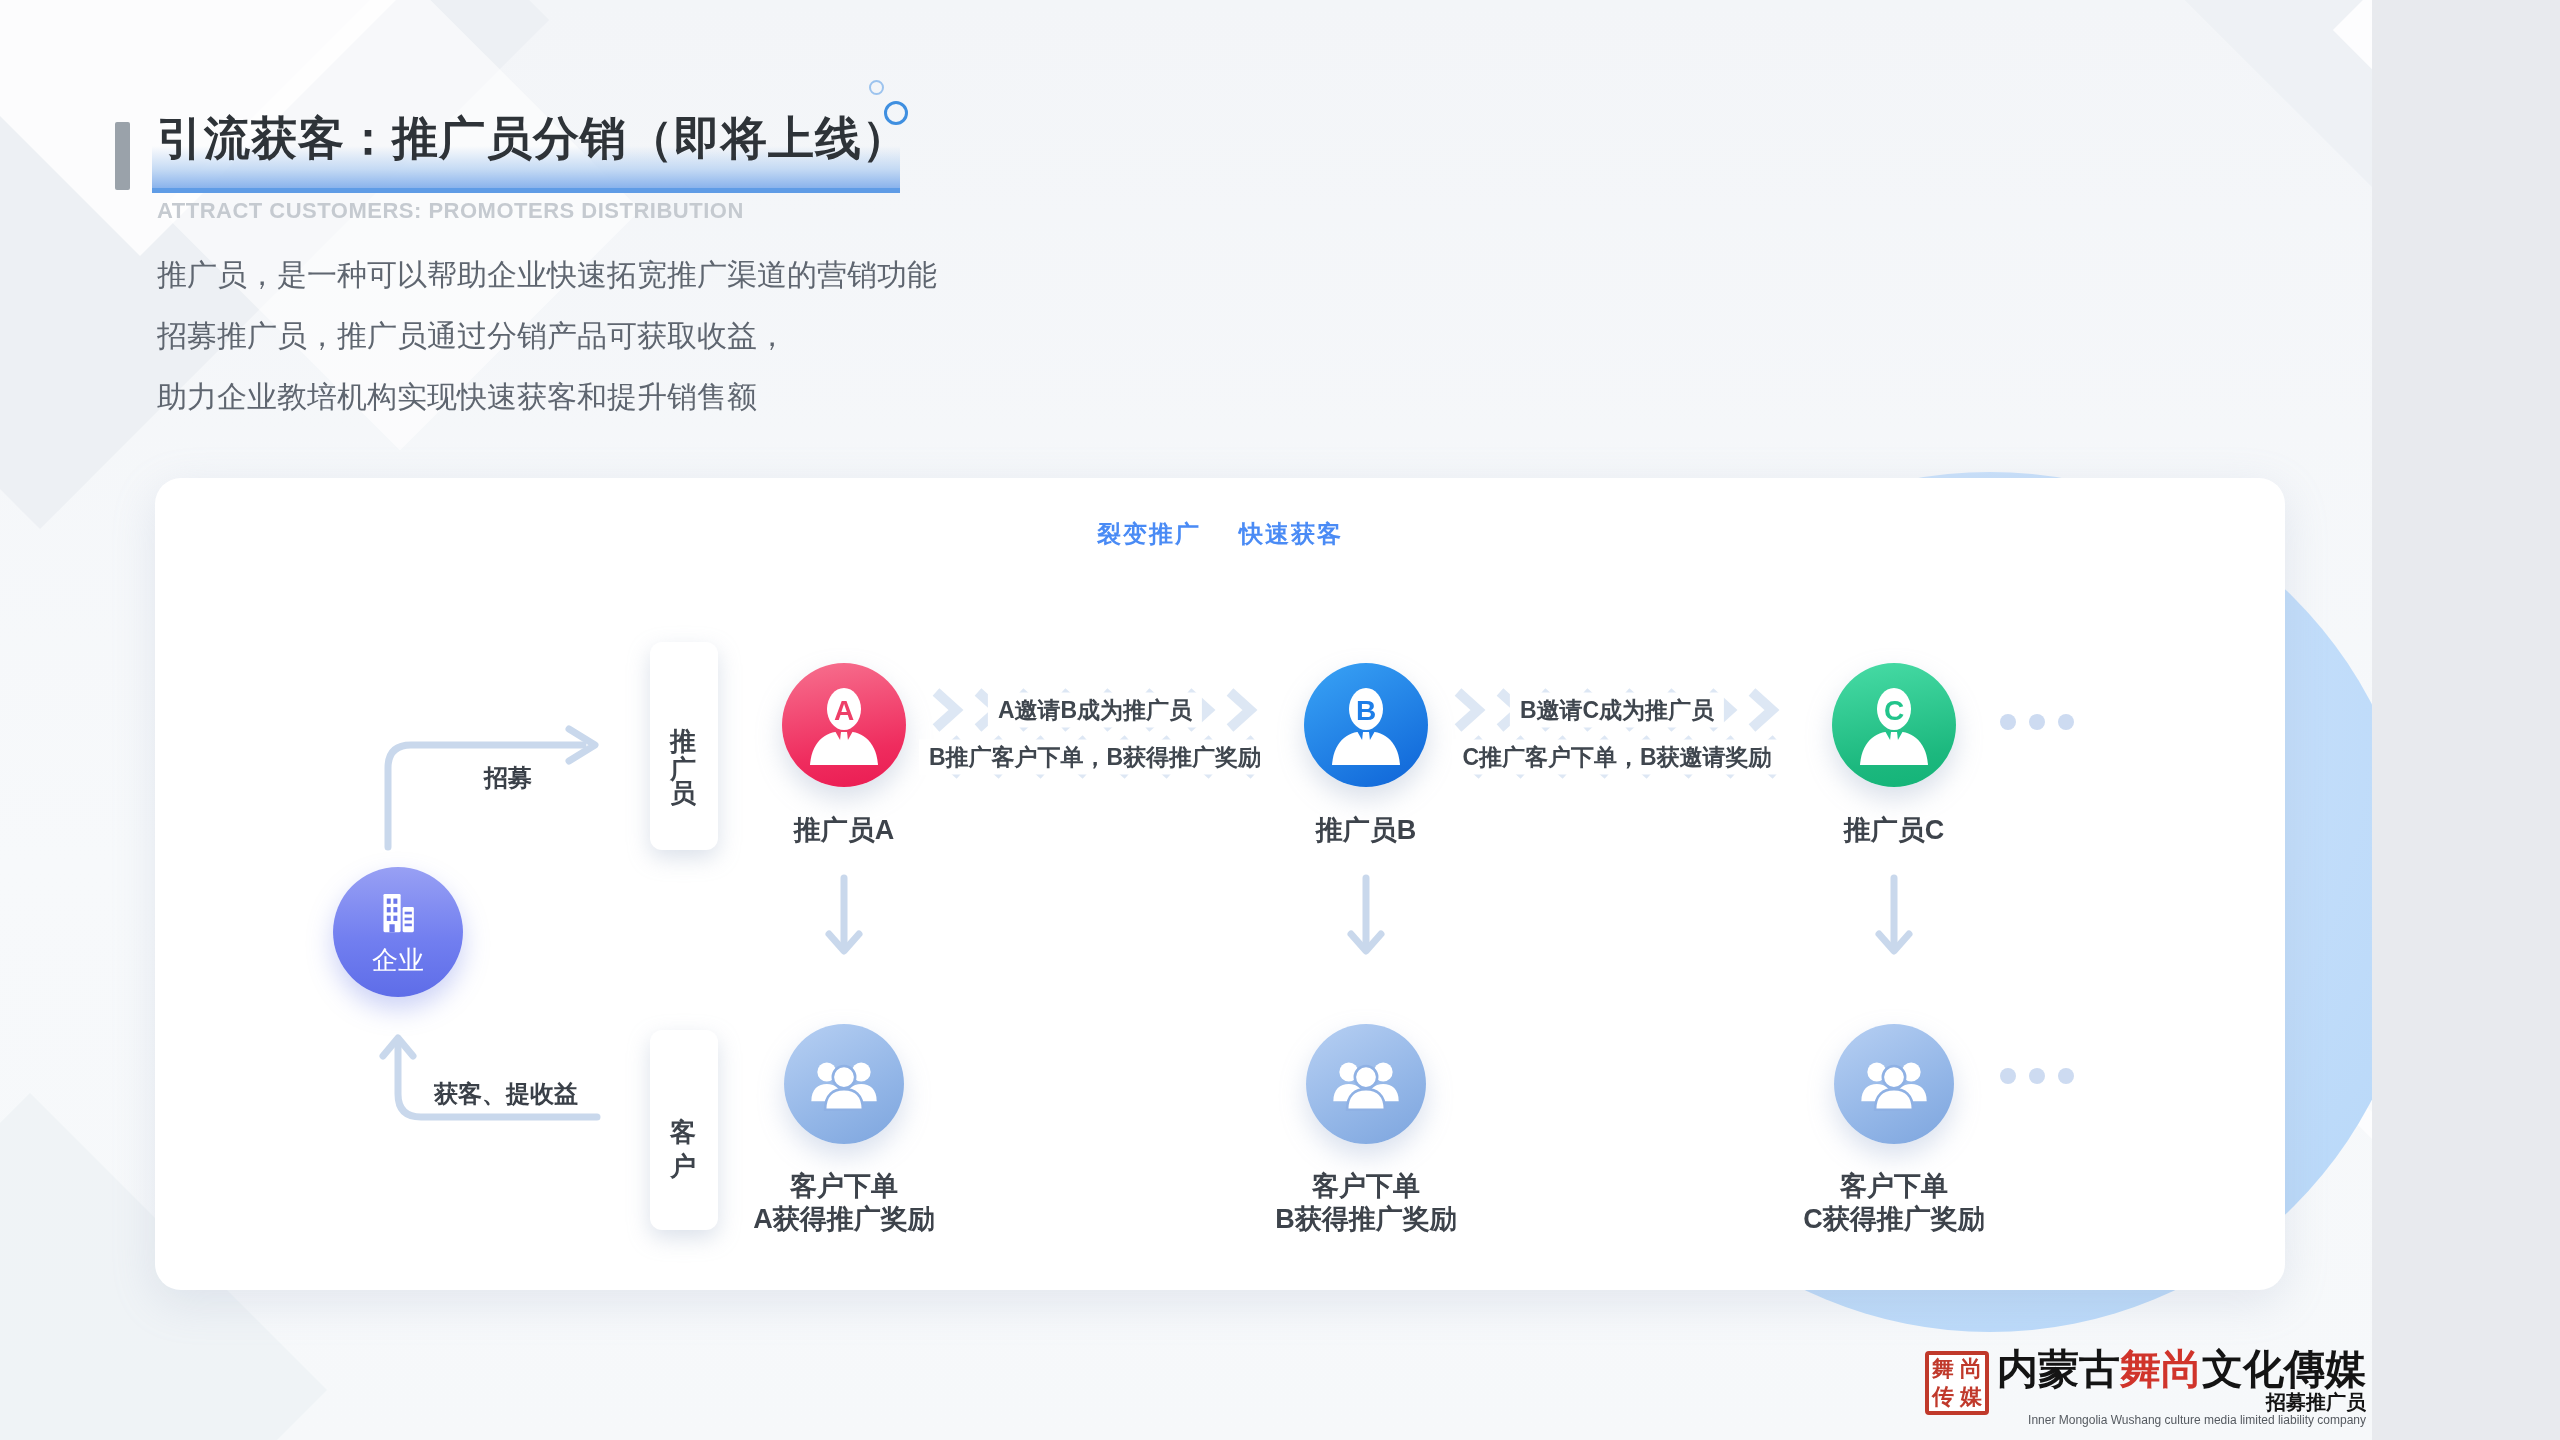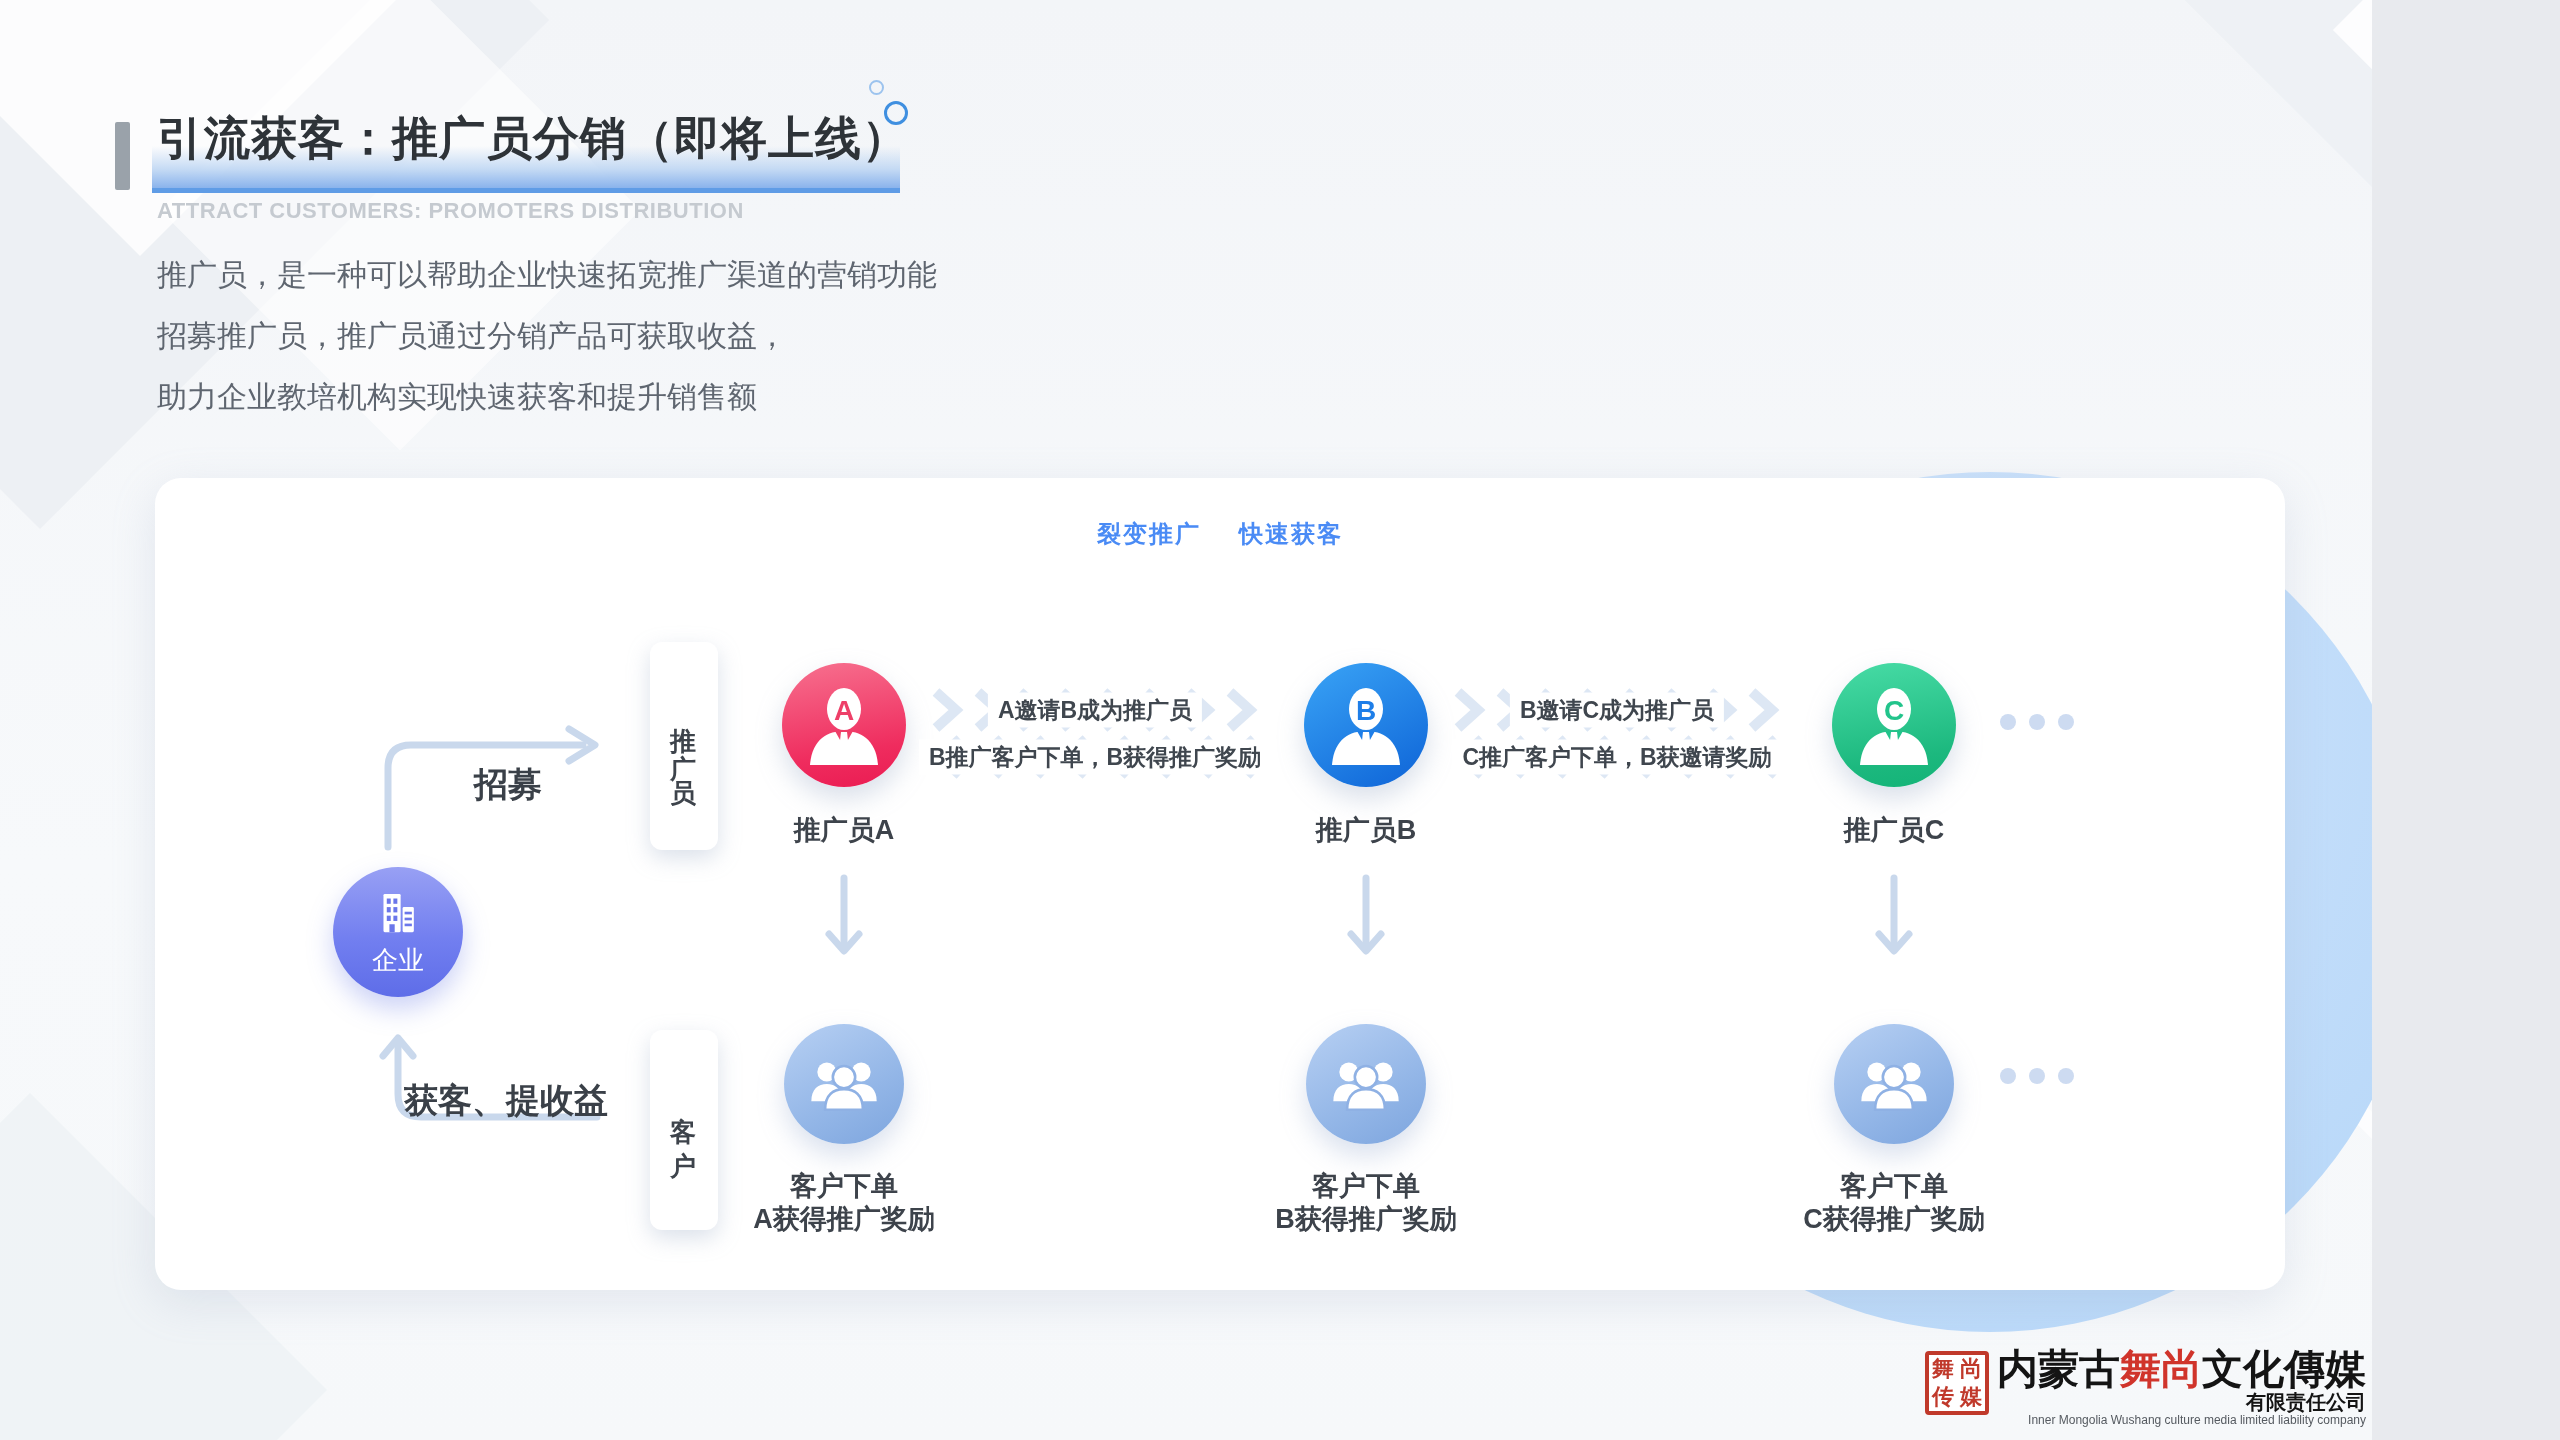--- a/index.html
+++ b/index.html
@@ -77,21 +77,21 @@
     position:absolute;left:495px;width:68px;background:#ffffff;border-radius:12px;
     box-shadow:0 8px 22px rgba(160,175,200,.38);
     display:flex;align-items:center;justify-content:center;
     font-size:26px;font-weight:600;color:#3d434b;
     writing-mode:vertical-rl;text-orientation:upright;letter-spacing:26px;
   }
   .role-promoter{top:164px;height:208px;}
   .role-customer{top:552px;height:200px;letter-spacing:34px;}
   
   .flow-svg{position:absolute;left:0;top:0;width:2130px;height:812px;}
-  .flow-label{position:absolute;font-size:34px;font-weight:600;color:#3a4048;text-align:center;}
+  .flow-label{position:absolute;font-size:24px;font-weight:600;color:#3a4048;text-align:center;}
   .recruit-label{left:293px;top:284px;width:120px;}
   .return-label{left:241px;top:600px;width:220px;}
   
   .band{position:absolute;width:330px;height:44px;}
   .band svg{position:absolute;left:0;top:0;}
   .band .band-text{
     position:absolute;left:50%;top:50%;transform:translate(-50%,-50%);
     background:#ffffff;padding:2px 10px;white-space:nowrap;
     font-size:23px;font-weight:600;color:#3f464e;
   }
@@ -353,18 +353,18 @@
 
   <div class="logo">
     <div class="seal">
       <span class="t">舞</span>
       <span class="t">尚</span>
       <span class="t">传</span>
       <span class="t">媒</span>
     </div>
     <div class="logo-text">
       <div class="logo-name"><span class="t">内蒙古</span><span class="brand t">舞尚</span><span class="t">文化傳媒</span></div>
-      <div class="logo-sub t">有限责任公司</div>
+      <div class="logo-sub t">招募推广员</div>
       <div class="logo-en t">Inner Mongolia Wushang culture media limited liability company</div>
     </div>
   </div>
 
 </div>
 
 </body></html>

